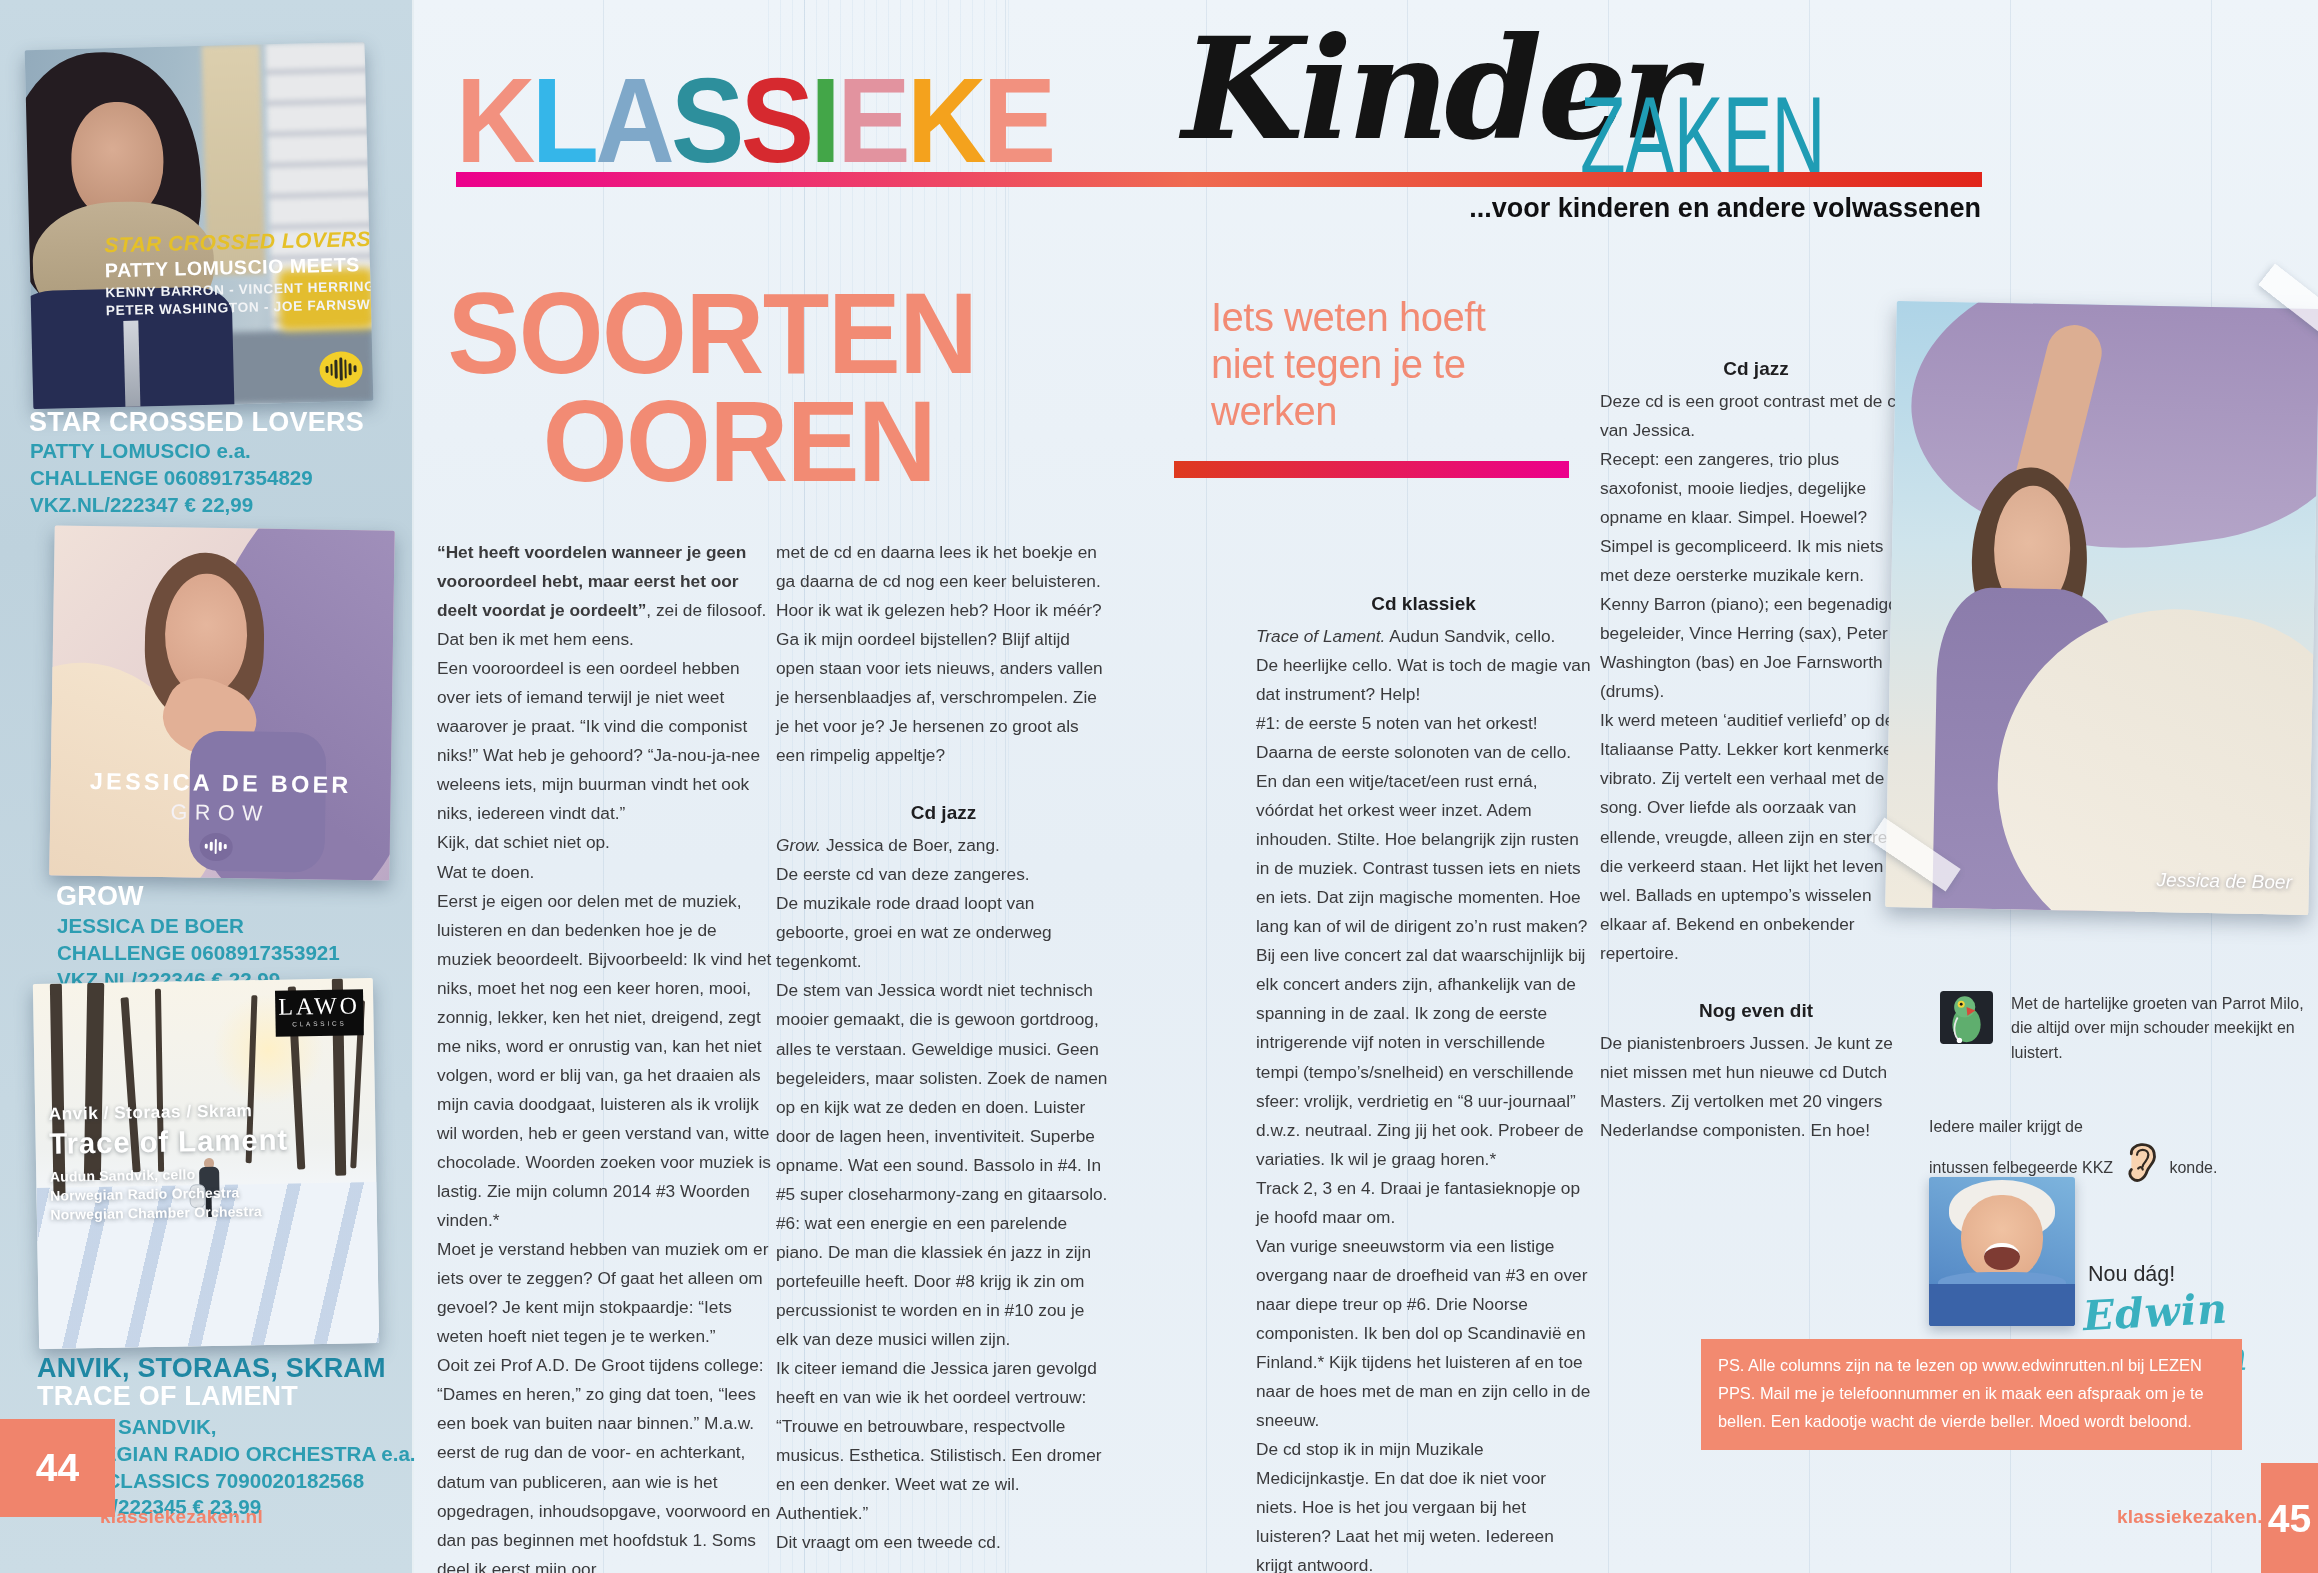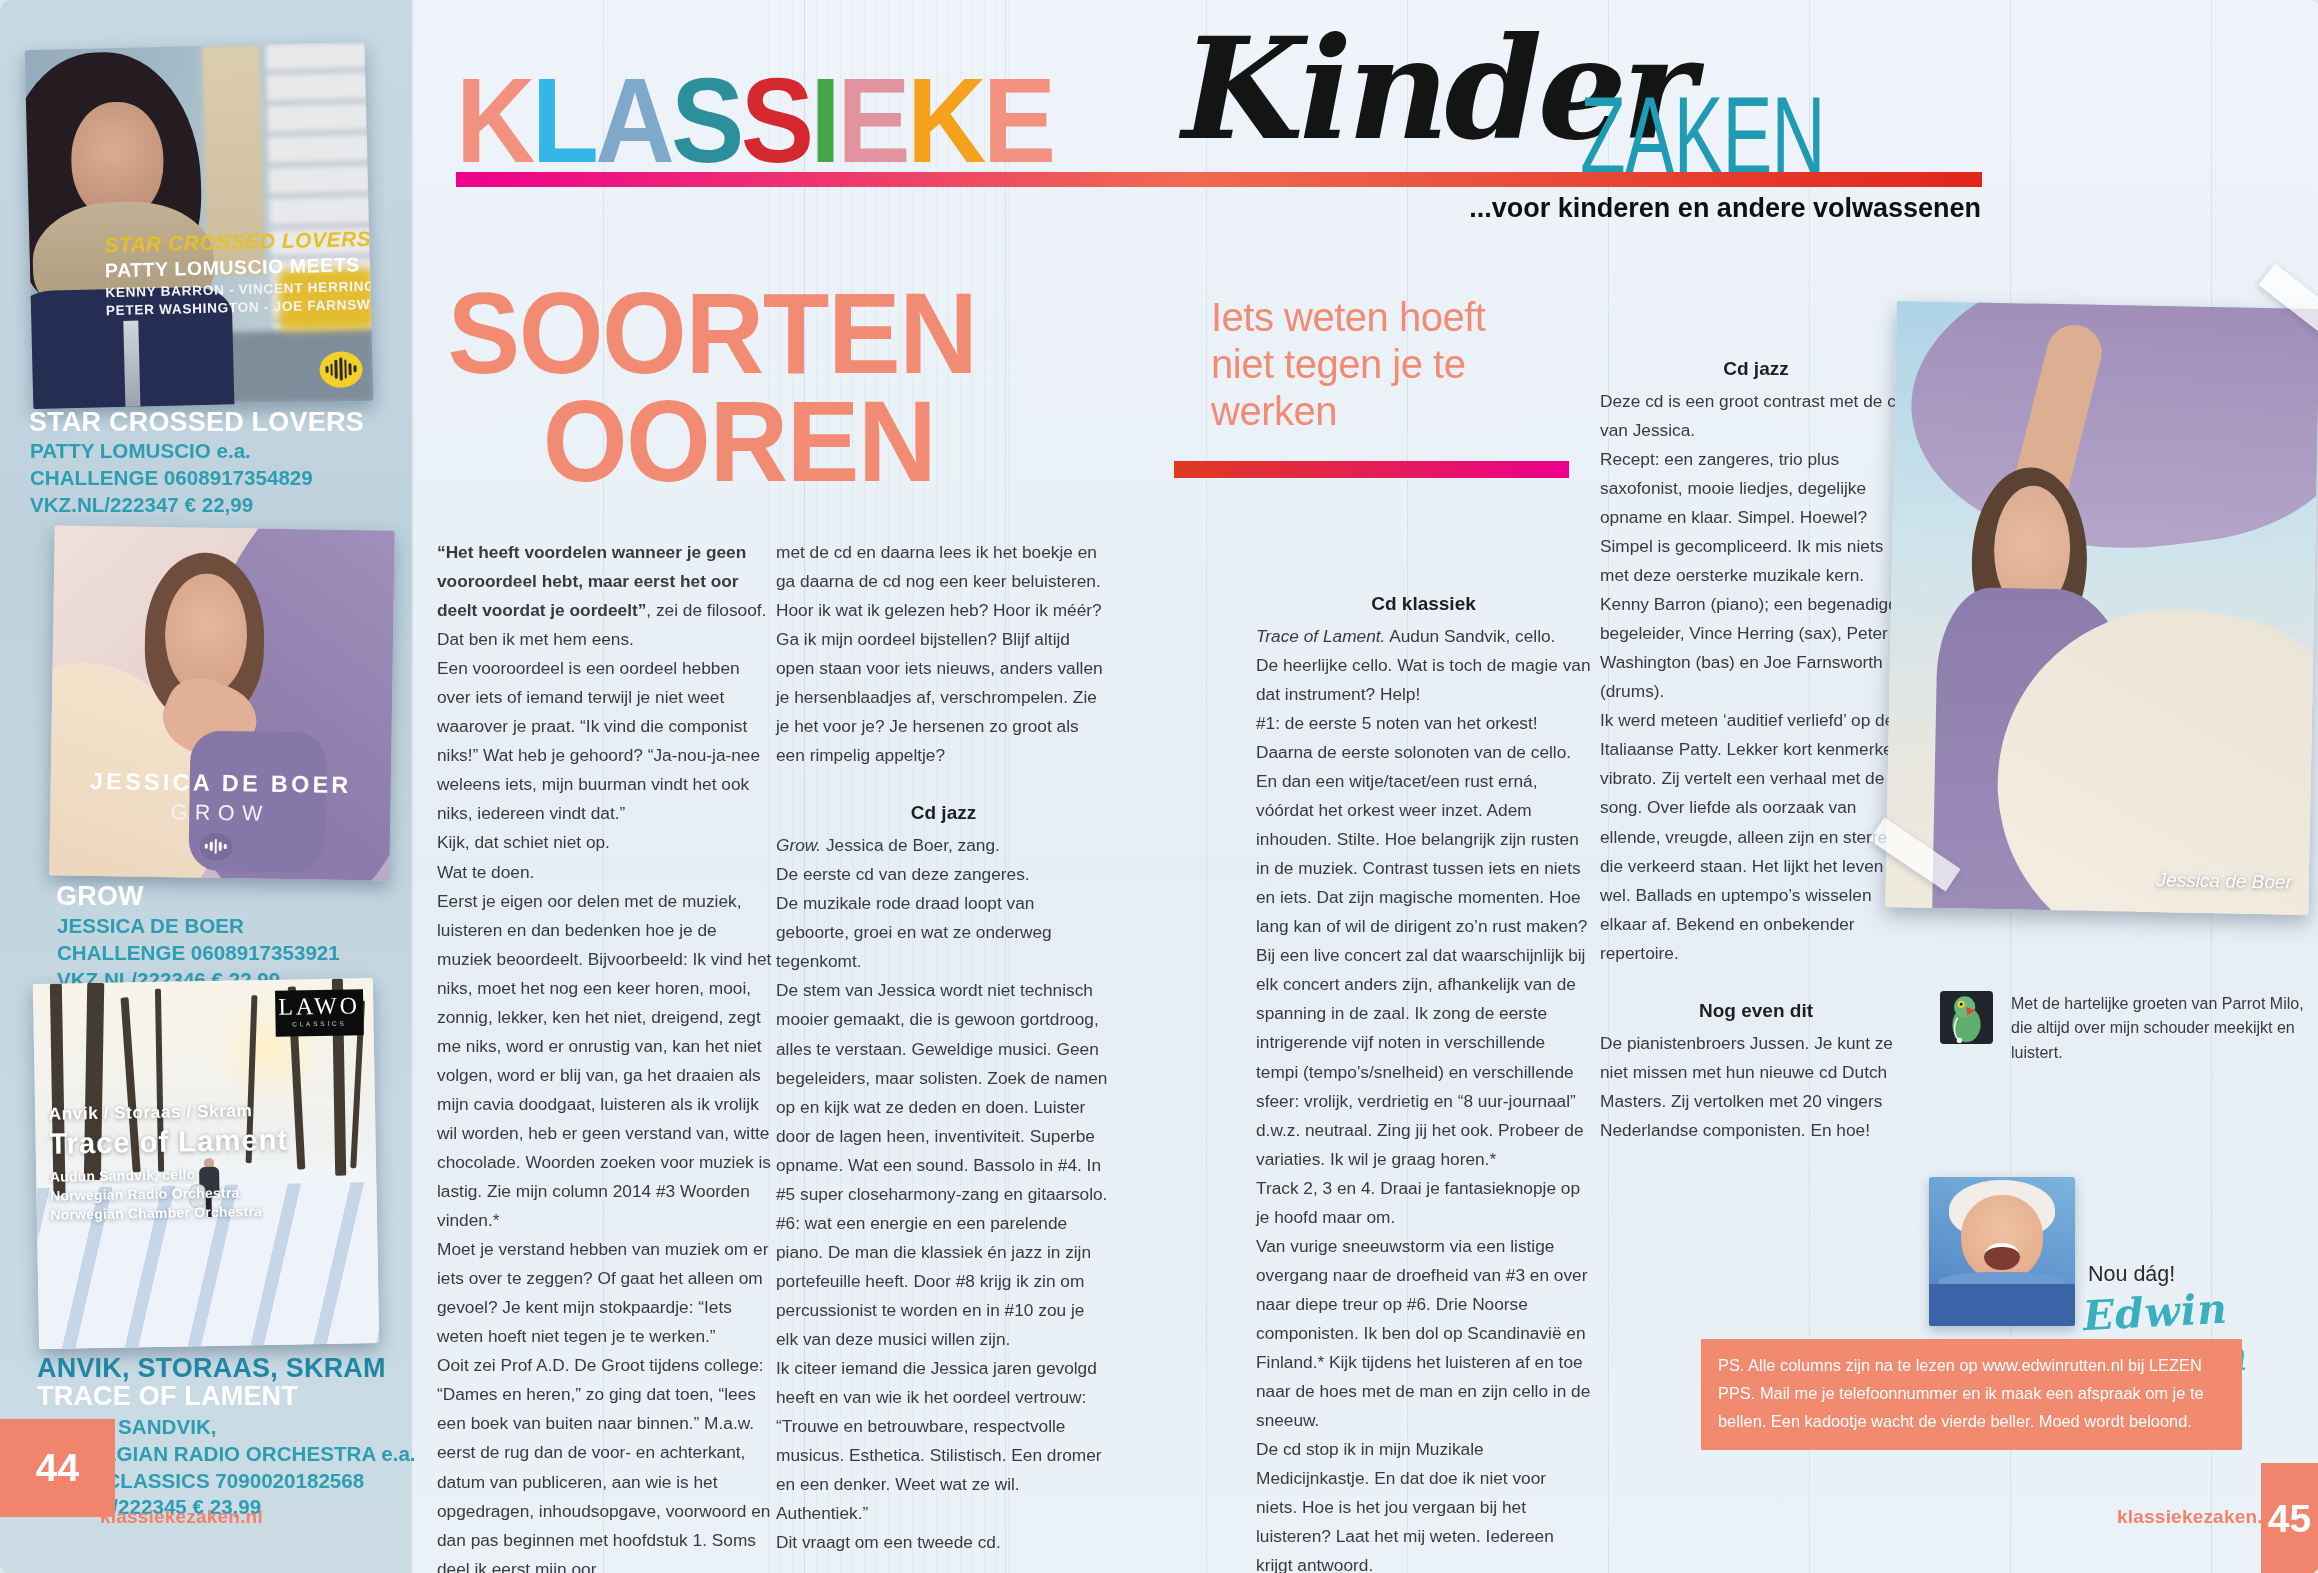--- a/index.html
+++ b/index.html
@@ -1,16 +1,16 @@
 <!DOCTYPE html>
 <html style="font-size:7.5px"><head>
 <meta charset="utf-8">
 <style>
   html,body{margin:0;padding:0;background:#dfe7ee;font-family:"Liberation Sans",sans-serif;}
-  .spread{position:relative;width:2319px;height:1574px;overflow:hidden;background:#e9f0f6;border-radius:10px;}
+  .spread{position:relative;width:2319px;height:1574px;overflow:hidden;background:#e9f0f6;}
   .abs{position:absolute;}
   
   .planks{left:0;top:0;right:0;bottom:0;
     background:
       repeating-linear-gradient(90deg, rgba(140,170,198,.20) 0 0.9px, rgba(0,0,0,0) 0.9px 201px),
       repeating-linear-gradient(90deg, rgba(185,210,230,.22) 0 0.5px, rgba(0,0,0,0) 0.5px 12px),
       linear-gradient(180deg,#eef4f9 0%,#e6eef5 55%,#eaf1f7 100%);}
   .sidebar-band{left:0;top:0;width:412px;height:1574px;
     background:linear-gradient(180deg,#c7d9e3 0%,#bed2dd 35%,#c6d8e2 70%,#cbdce5 100%);
     border-right:2.3px solid rgba(255,255,255,.55);}
@@ -304,20 +304,30 @@
       <circle cx="28" cy="18" r="12" fill="#6cb87a"></circle>
       <circle cx="24" cy="15" r="4" fill="#f5d53a"></circle>
       <circle cx="24" cy="15" r="1.6" fill="#1a1a1a"></circle>
       <path d="M30 18 L40 22 L31 28 Z" fill="#d84b3a"></path>
       <path d="M20 30 C14 40 16 52 22 56" stroke="#e8e8e8" stroke-width="2" fill="none"></path>
       <circle cx="22" cy="56" r="3" fill="#fff"></circle>
     </svg>
   </div>
   <div class="abs note" style="left:2011px;top:992px;width:303px;">Met de hartelijke groeten van Parrot Milo, die altijd over mijn schouder meekijkt en luistert.</div>
 
+  <div class="abs note" style="left:1929px;top:1115px;width:374px;">
+    <span>Iedere mailer krijgt de</span><br>
+    <span>intussen felbegeerde KKZ</span>
+    <svg viewBox="0 0 70 90" width="40" height="51" style="vertical-align:-17px;margin:0 3.7px;">
+      <path d="M18 26 C16 8 52 2 58 24 C62 40 50 46 46 56 C42 70 30 78 20 70 C14 65 14 58 18 54" fill="#f8d3b0" stroke="#332a22" stroke-width="5" stroke-linecap="round"></path>
+      <path d="M28 28 C28 16 48 16 48 28 C48 38 40 40 38 48" fill="none" stroke="#332a22" stroke-width="4" stroke-linecap="round"></path>
+      <path d="M30 52 C34 48 38 50 38 54" fill="none" stroke="#332a22" stroke-width="4" stroke-linecap="round"></path>
+    </svg>
+    <span>konde.</span>
+  </div>
 
   <div class="abs edwin">
     <div class="cov-el ed-hair"></div>
     <div class="cov-el ed-face"></div>
     <div class="cov-el ed-mouth"></div>
     <div class="cov-el ed-scarf"></div>
     <div class="cov-el ed-sweater"></div>
   </div>
   <div class="abs greeting" style="left: 2088px; top: 1262px;">Nou dág!</div>
   <div class="abs signature" style="left: 2084px; top: 1286px;">Edwin Rutten</div>

